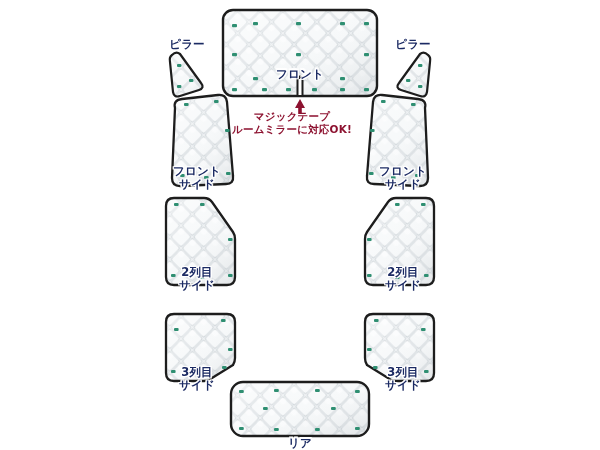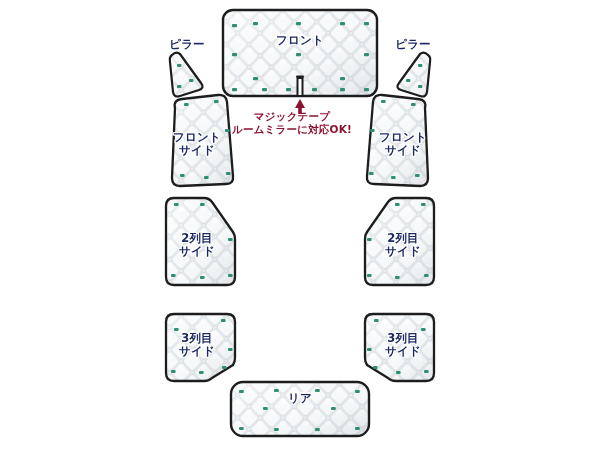--- a/index.html
+++ b/index.html
@@ -40,21 +40,21 @@
     letter-spacing: 0.2px;
     white-space: pre;
     transform: translate(-50%, -50%);
     text-shadow:
       -1.2px -1.2px 0 #fff,  1.2px -1.2px 0 #fff,
       -1.2px  1.2px 0 #fff,  1.2px  1.2px 0 #fff,
       -1.2px  0    0 #fff,   1.2px  0    0 #fff,
        0     -1.2px 0 #fff,  0      1.2px 0 #fff;
     pointer-events: none;
   }
-  .lbl.panel { font-size: 11.5px; }
+  .lbl.panel { font-size: 11.5px; margin-top: 34px; }
   .lbl.pillar { font-size: 11.5px; text-shadow: none; }
   .lbl.note {
     color: #8d1230;
     font-size: 10.5px;
     font-weight: bold;
     line-height: 1.25;
     text-shadow: none;
   }
 </style>
 </head>
@@ -296,18 +296,18 @@
   <div class="lbl panel" style="left:197px; top:245px;">2列目
 サイド</div>
   <div class="lbl panel" style="left:403px; top:245px;">2列目
 サイド</div>
 
   <div class="lbl panel" style="left:197px; top:345px;">3列目
 サイド</div>
   <div class="lbl panel" style="left:403px; top:345px;">3列目
 サイド</div>
 
-  <div class="lbl panel" style="left:300px; top:398px;">リア</div>
+  <div class="lbl panel" style="left:300px; top:409px;">リア</div>
 
   <div class="lbl note" style="left:292px; top:123px;">マジックテープ
 ルームミラーに対応OK!</div>
 
 </div>
 
 </body></html>

